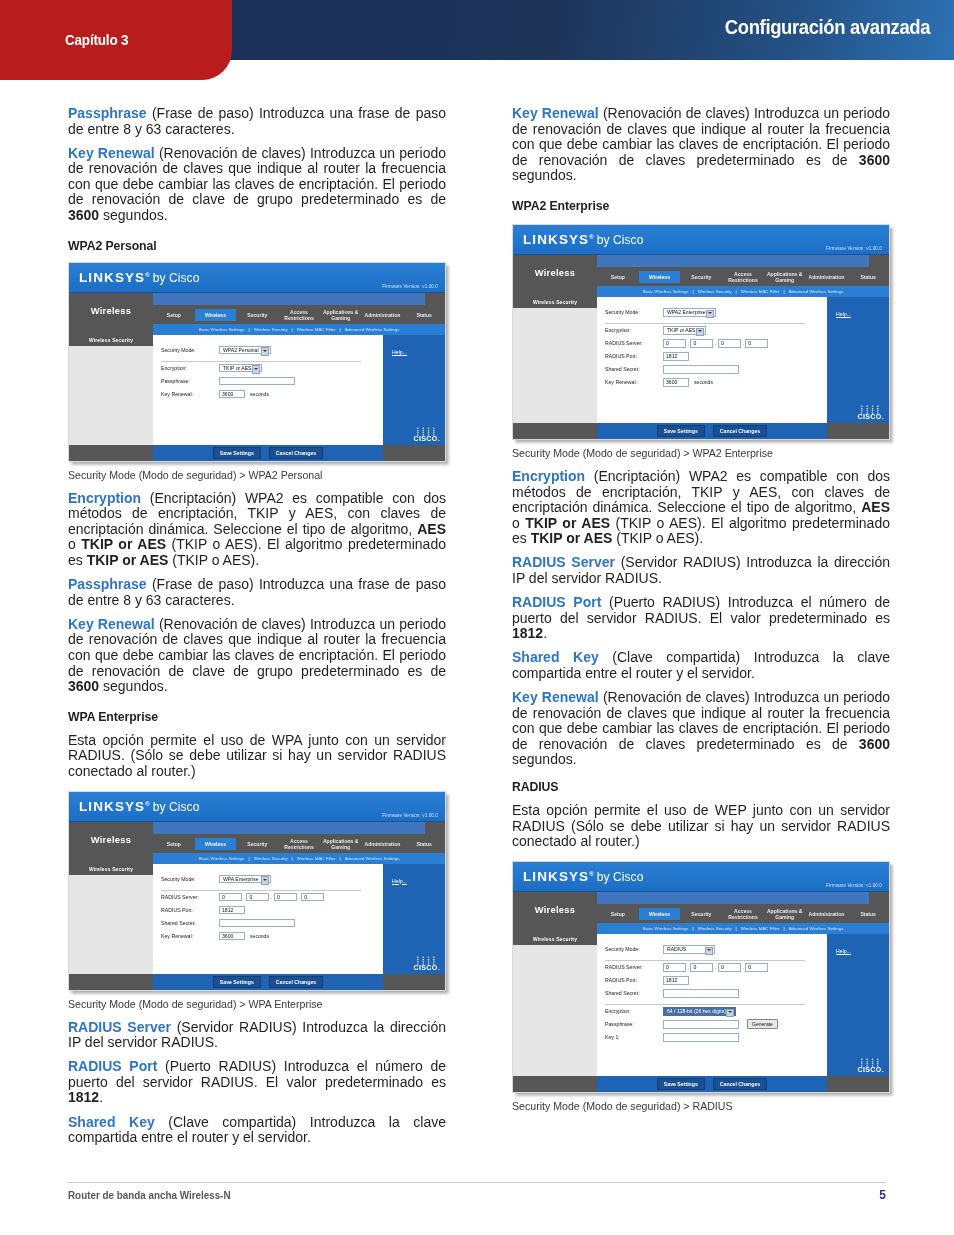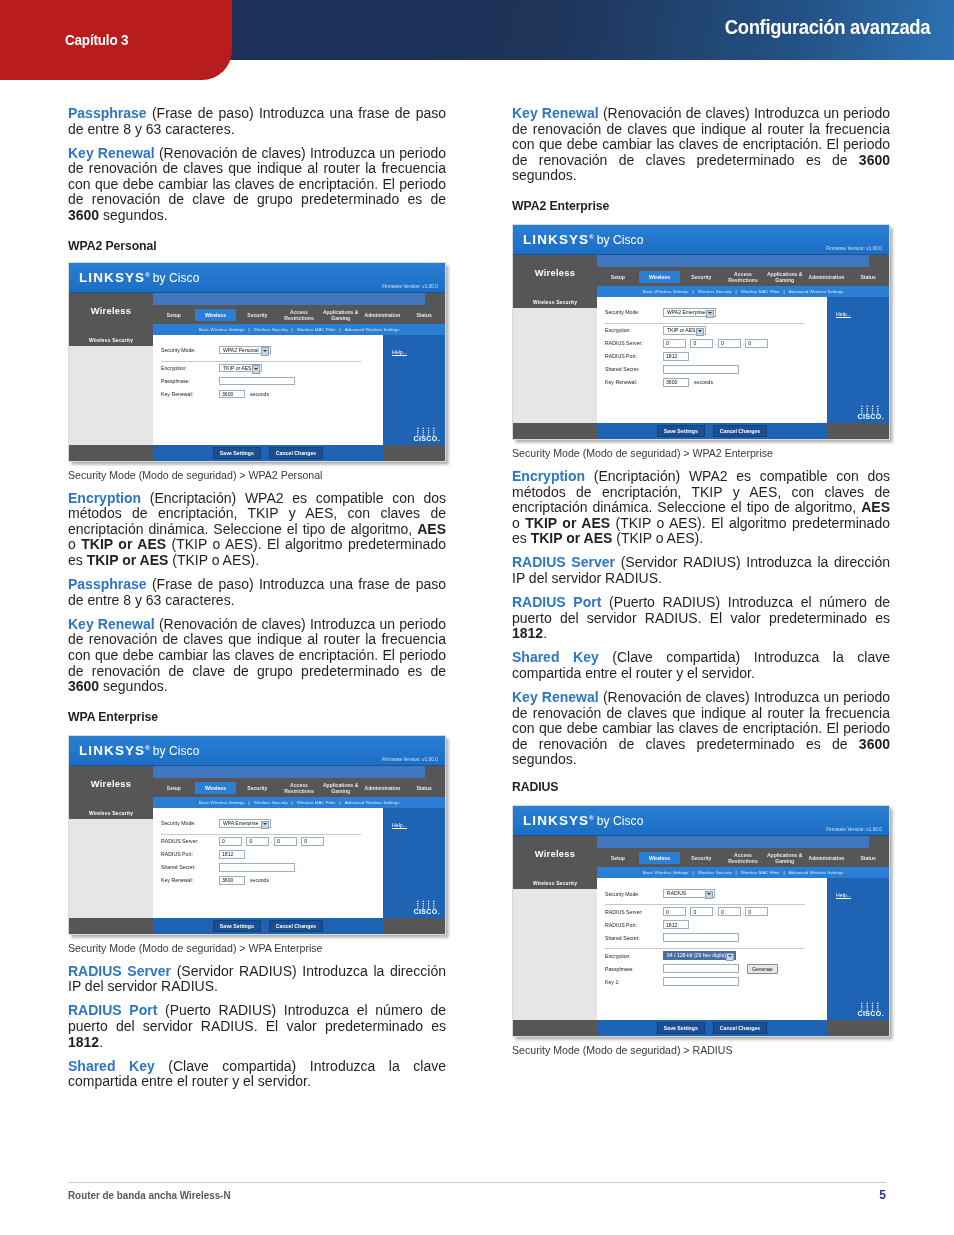--- a/index.html
+++ b/index.html
@@ -318,20 +318,21 @@
     <p class="body">
       <span class="term">Passphrase</span><span> (Frase de paso) Introduzca una frase de paso de entre 8 y 63 caracteres.</span>
     </p>
 
     <p class="body">
       <span class="term">Key Renewal</span><span> (Renovación de claves) Introduzca un periodo de renovación de claves que indique al router la frecuencia con que debe cambiar las claves de encriptación. El periodo de renovación de clave de grupo predeterminado es de </span><span class="bold">3600</span><span> segundos.</span>
     </p>
 
     <h3 class="sec">WPA Enterprise</h3>
 
+    <p class="body">Esta opción permite el uso de WPA junto con un servidor RADIUS. (Sólo se debe utilizar si hay un servidor RADIUS conectado al router.)</p>
 
     <div class="shot" style="height:200px;margin-top:11px;">
       <div class="sh-brand">
         <div class="sh-logo"><span>LINKSYS</span><span class="reg">®</span><span class="bycisco">by Cisco</span></div>
         <div class="sh-fw">Firmware Version: v1.00.0</div>
       </div>
       <div class="sh-navwrap">
         <div class="sh-navbox"></div>
         <div class="sh-appname">Wireless</div>
         <div class="sh-tabs">
@@ -523,20 +524,21 @@
     <p class="body">
       <span class="term">Shared Key</span><span> (Clave compartida) Introduzca la clave compartida entre el router y el servidor.</span>
     </p>
 
     <p class="body">
       <span class="term">Key Renewal</span><span> (Renovación de claves) Introduzca un periodo de renovación de claves que indique al router la frecuencia con que debe cambiar las claves de encriptación. El periodo de renovación de claves predeterminado es de </span><span class="bold">3600</span><span> segundos.</span>
     </p>
 
     <h3 class="sec tight">RADIUS</h3>
 
+    <p class="body">Esta opción permite el uso de WEP junto con un servidor RADIUS (Sólo se debe utilizar si hay un servidor RADIUS conectado al router.)</p>
 
     <div class="shot" style="height:232px;margin-top:11px;">
       <div class="sh-brand">
         <div class="sh-logo"><span>LINKSYS</span><span class="reg">®</span><span class="bycisco">by Cisco</span></div>
         <div class="sh-fw">Firmware Version: v1.00.0</div>
       </div>
       <div class="sh-navwrap">
         <div class="sh-navbox"></div>
         <div class="sh-appname">Wireless</div>
         <div class="sh-tabs">

